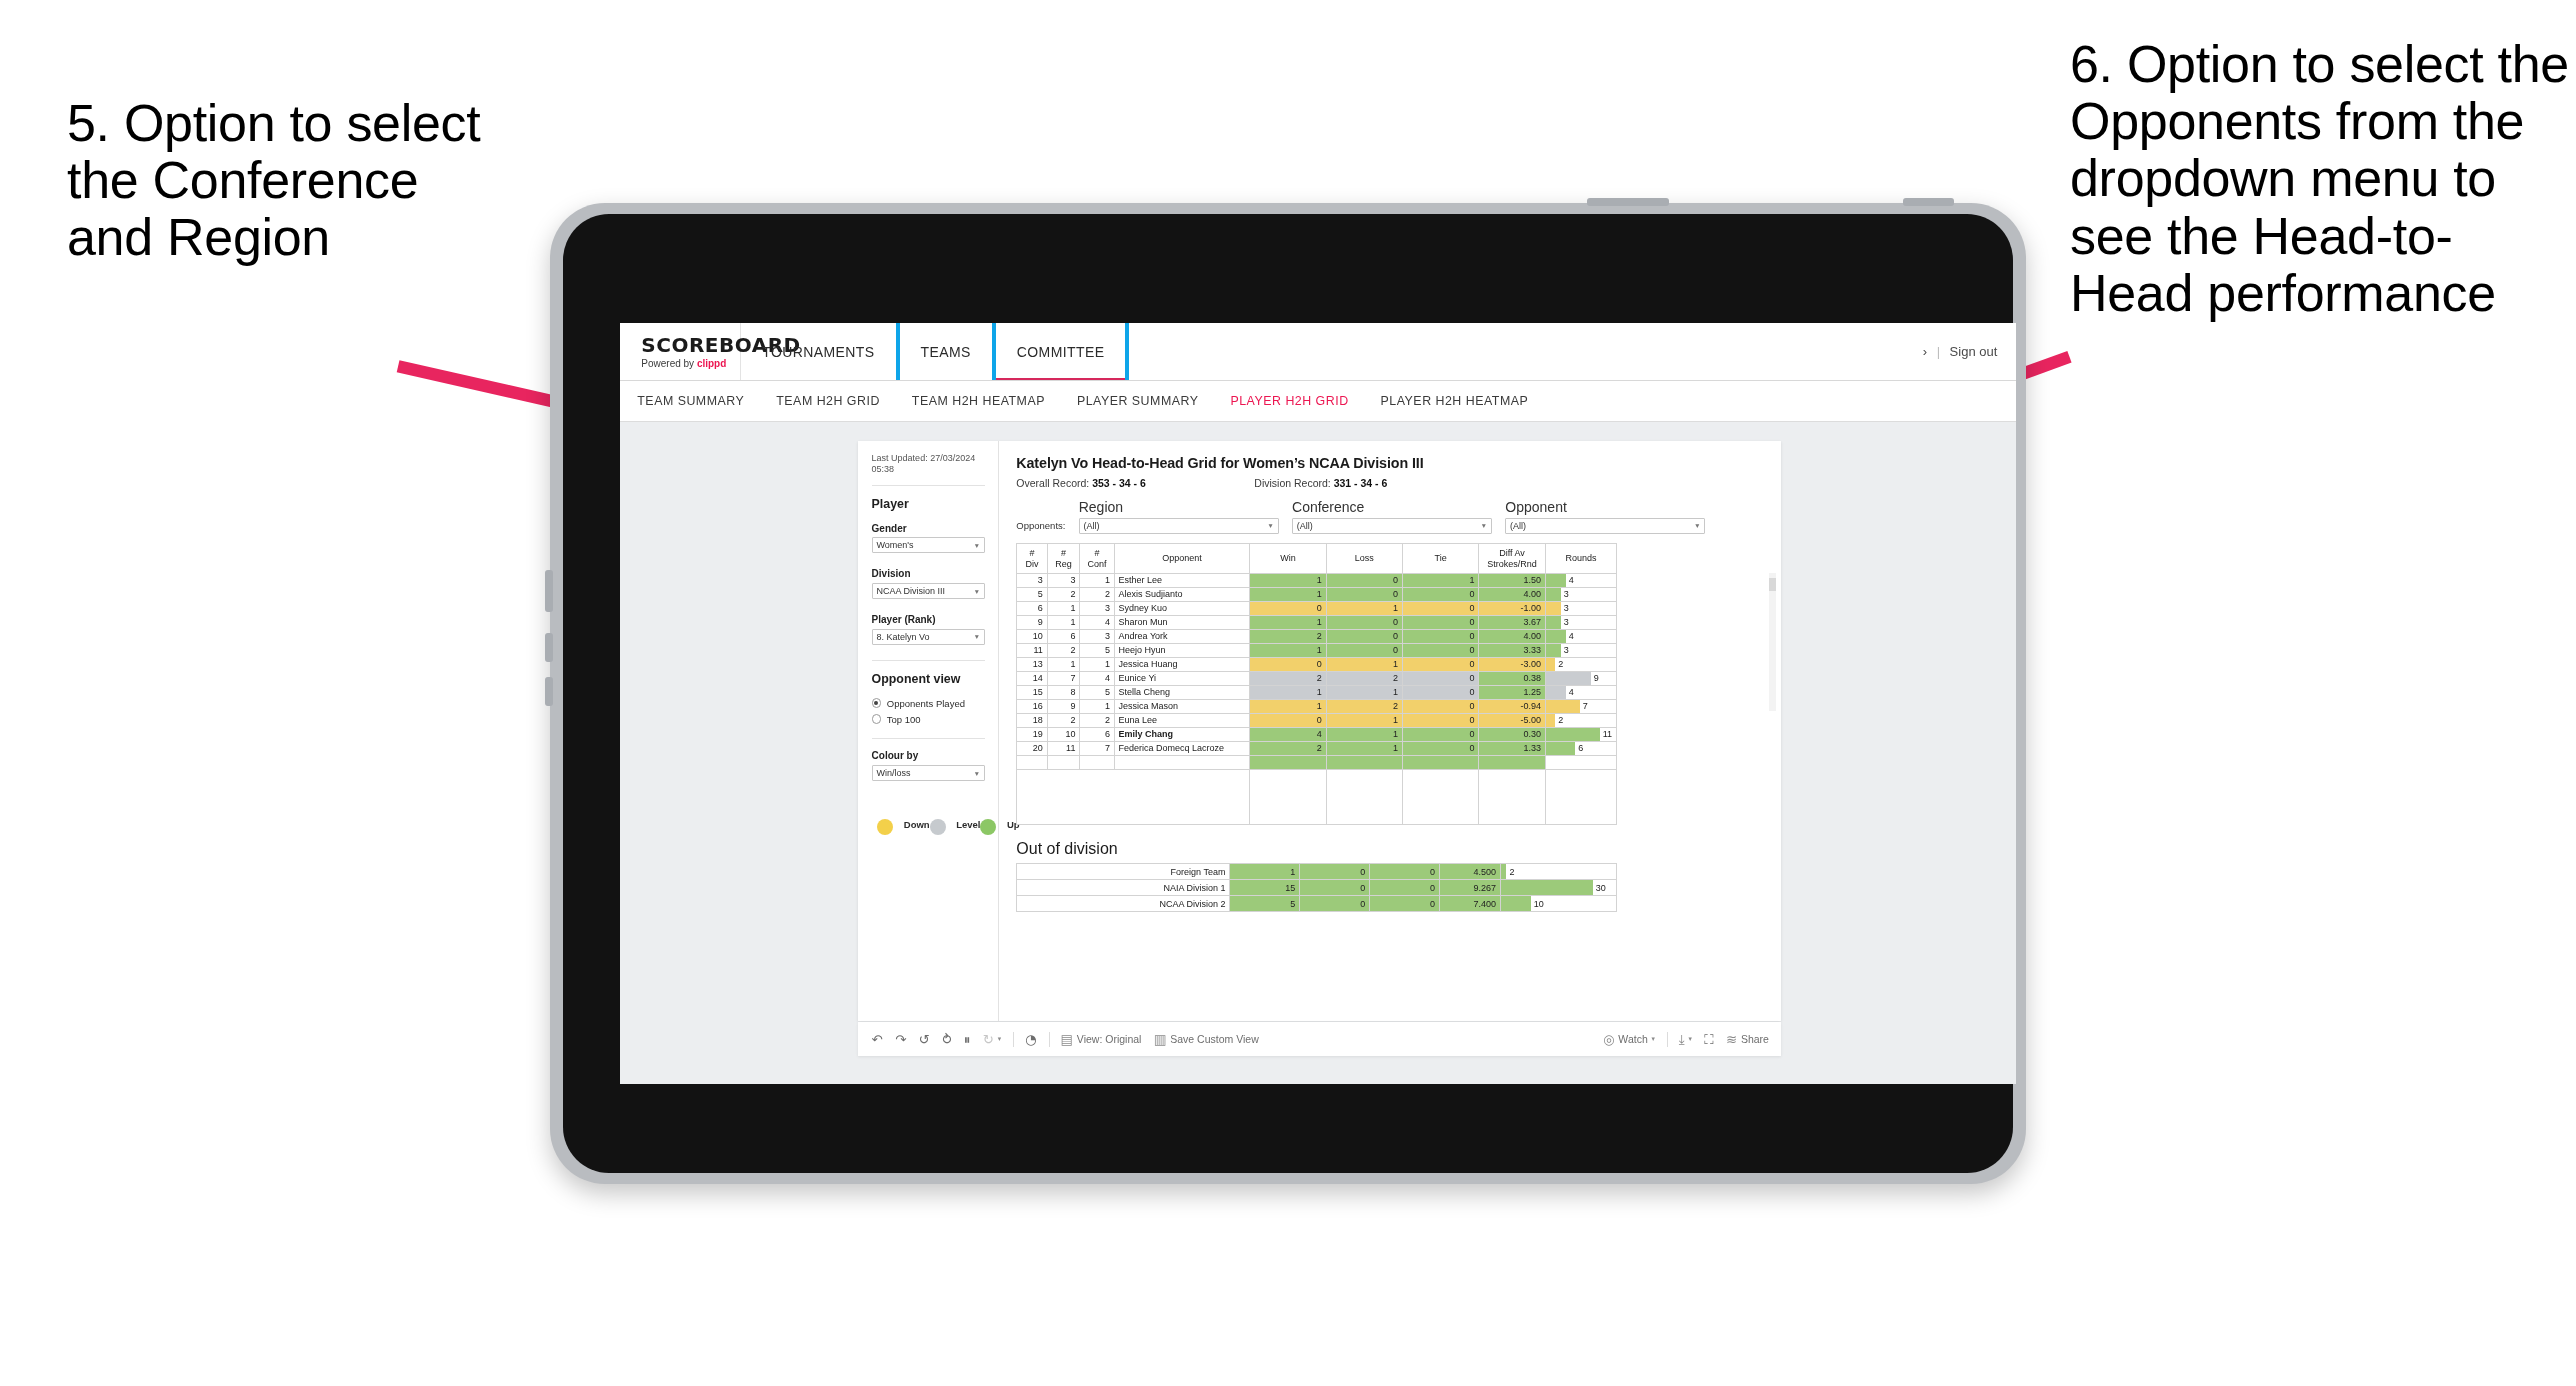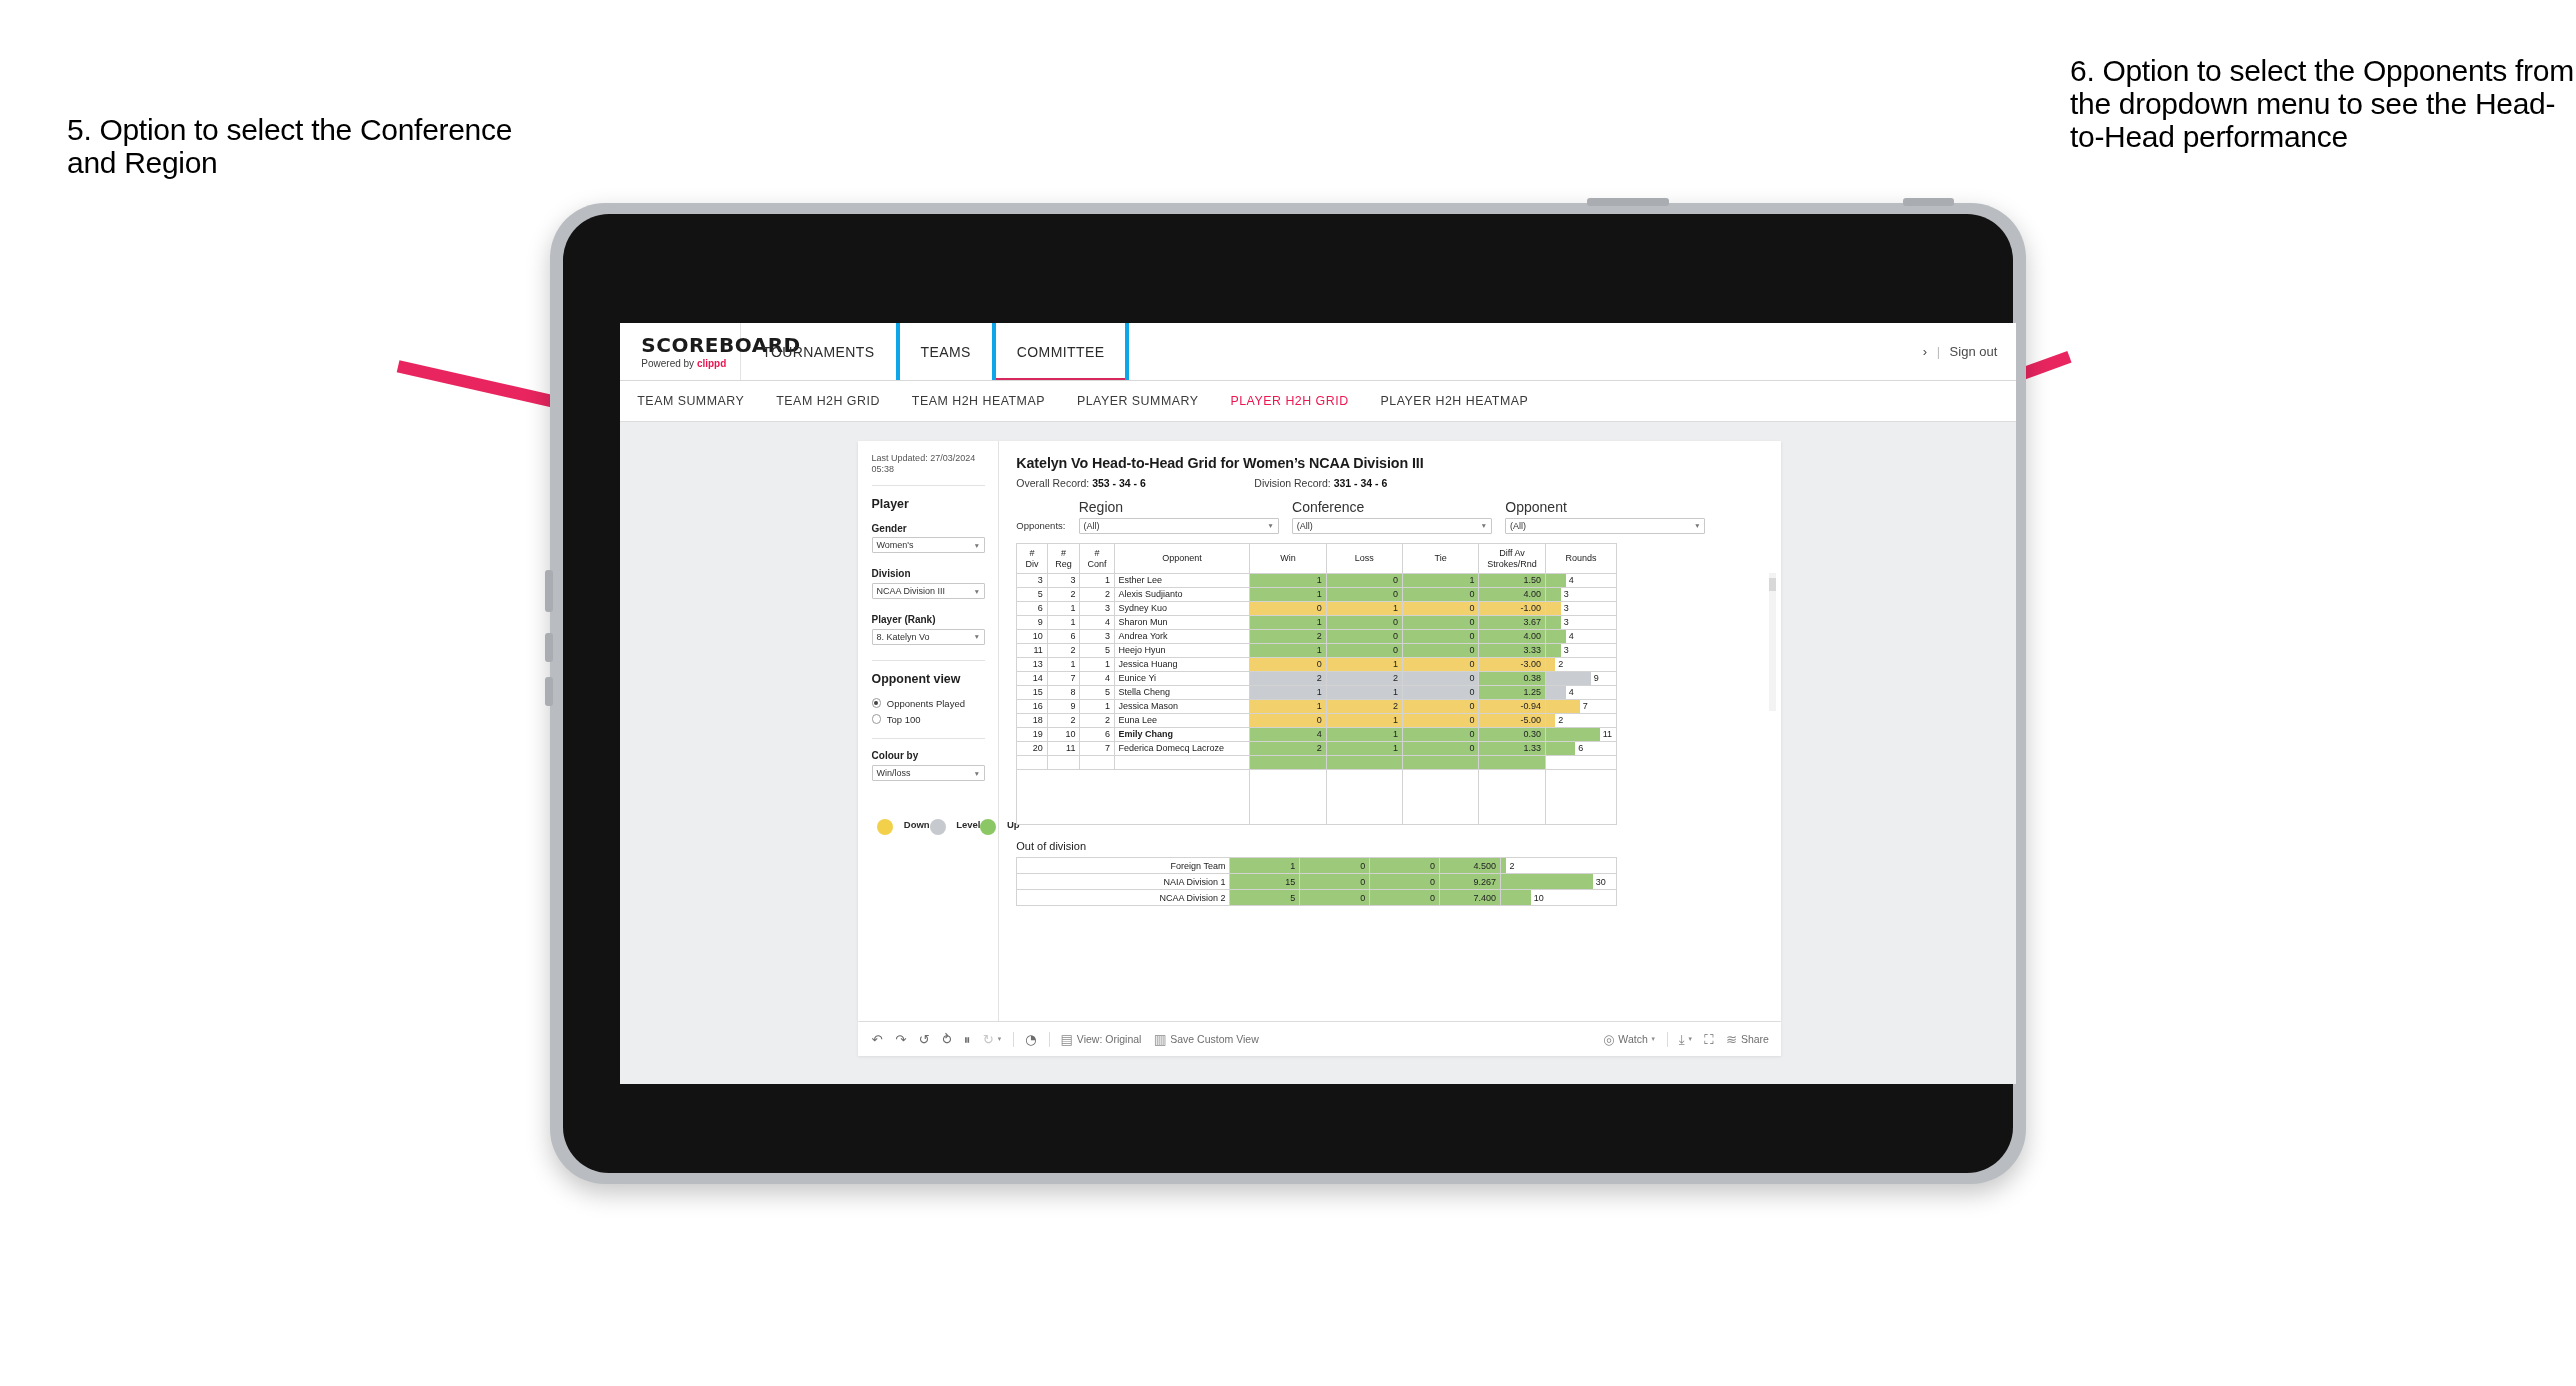--- a/index.html
+++ b/index.html
@@ -2,22 +2,22 @@
 <html style="font-size:15px"><head>
 <meta charset="utf-8">
 <style>
   html,body{margin:0;padding:0;}
   body{
     width:2576px;height:1386px;background:#ffffff;overflow:hidden;
     font-family:"Liberation Sans",sans-serif;position:relative;
   }
   
   .annot{
-    position:absolute;color:#000;font-size:30px;line-height:1.10;
-    font-family:"Liberation Sans",sans-serif;letter-spacing:-0.3px;margin-top:18px;
+    position:absolute;color:#000;font-size:52px;line-height:1.10;
+    font-family:"Liberation Sans",sans-serif;letter-spacing:-0.3px;
   }
   #annot-left{left:67px;top:95px;width:447px;}
   #annot-right{left:2070px;top:36px;width:504px;}
   .arrow-svg{position:absolute;left:0;top:0;width:2576px;height:1386px;pointer-events:none;}
 
   
   #tablet{
     position:absolute;left:550px;top:203px;width:1476px;height:981px;
     background:#b9bcc0;border-radius:55px;
     box-shadow:0 9.5px 25px rgba(0,0,0,.22);
@@ -121,21 +121,21 @@
   td.rnd{padding:0;position:relative;background:#fff;}
   .bar{position:absolute;left:0;top:0;bottom:0;}
   .bar-val{position:absolute;top:0;bottom:0;display:flex;align-items:center;
            padding-left:2.9px;font-size:9px;color:#222;}
   .sp{height:55px;}
   .sp td{border-left:1px solid #d3d3d3;border-right:1px solid #d3d3d3;
          border-top:none;border-bottom:1px solid #d3d3d3;background:#fff;}
   #scrollbar{position:absolute;right:-9.5px;top:29.5px;width:6.7px;height:138px;background:#f3f3f3;}
   #scroll-thumb{position:absolute;top:5.7px;left:0;width:6.7px;height:12.4px;background:#d8d8d8;}
 
-  #ood-title{font-size:11px;color:#1b1b1b;margin:15px 0 5.7px 0;}
+  #ood-title{font-size:16px;color:#1b1b1b;margin:15px 0 5.7px 0;}
   table.ood{border-collapse:collapse;table-layout:fixed;width:601px;font-size:9px;color:#222;}
   table.ood td{border:1px solid #d3d3d3;height:16px;padding:0 3.8px;box-sizing:border-box;
     white-space:nowrap;overflow:hidden;}
   td.oodname{width:192px;text-align:right;}
 
   
   #toolbar{position:absolute;left:238px;top:600px;width:923px;height:34px;
     background:#fff;display:flex;align-items:center;padding-left:13.3px;box-sizing:border-box;
     font-size:10.5px;color:#5a5a5a;box-shadow:0 1px 2.9px rgba(0,0,0,.08);}
   #toolbar .ti{margin-right:12.4px;display:flex;align-items:center;gap:3.8px;color:#6d6d6d;}

